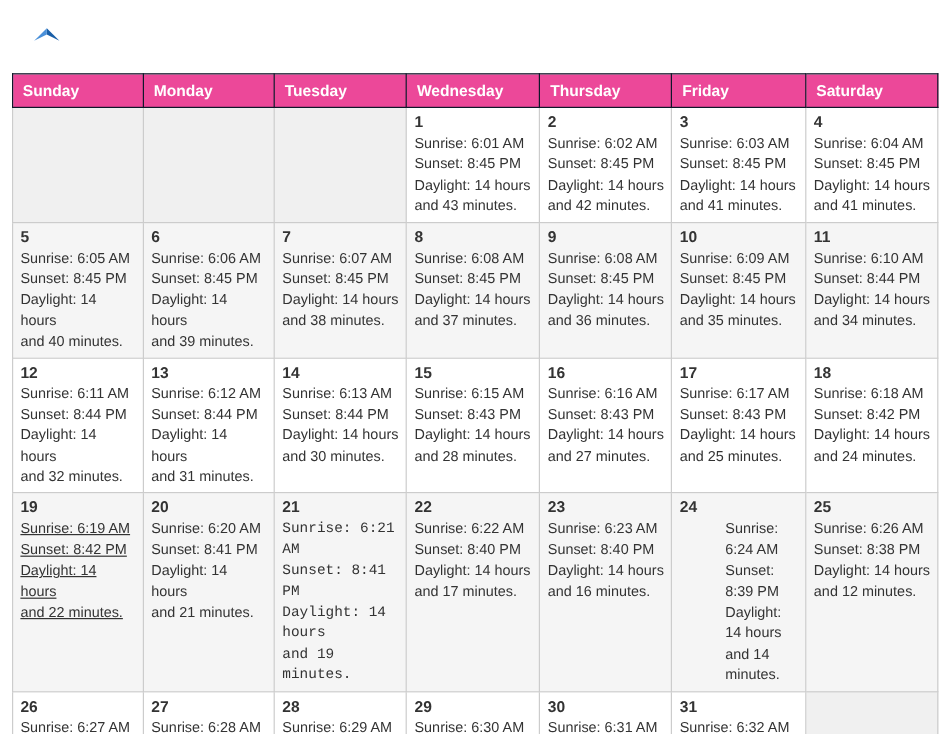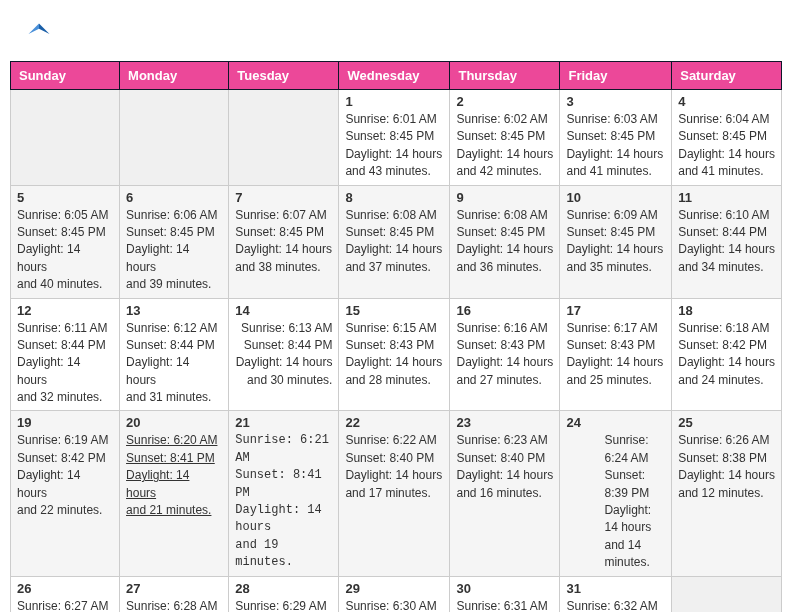--- a/index.html
+++ b/index.html
@@ -213,21 +213,21 @@
         </td>
         <td>
           <span class="day-num">13</span>
           <div class="day-info" style="white-space: pre-line;">Sunrise: 6:12 AM
 Sunset: 8:44 PM
 Daylight: 14 hours
 and 31 minutes.</div>
         </td>
         <td>
           <span class="day-num">14</span>
-          <div class="day-info" style="white-space: pre-line; text-align: right;">Sunrise: 6:13 AM
+          <div class="day-info" style="white-space: pre-line;">Sunrise: 6:13 AM
 Sunset: 8:44 PM
 Daylight: 14 hours
 and 30 minutes.</div>
         </td>
         <td>
           <span class="day-num">15</span>
           <div class="day-info" style="white-space: pre-line;">Sunrise: 6:15 AM
 Sunset: 8:43 PM
 Daylight: 14 hours
 and 28 minutes.</div>
@@ -250,28 +250,28 @@
           <span class="day-num">18</span>
           <div class="day-info" style="white-space: pre-line;">Sunrise: 6:18 AM
 Sunset: 8:42 PM
 Daylight: 14 hours
 and 24 minutes.</div>
         </td>
       </tr>
       <tr>
         <td>
           <span class="day-num">19</span>
-          <div class="day-info" style="white-space: pre-line;">Sunrise: 6:19 AM
+          <div class="day-info" style="white-space: pre-line; text-decoration: underline;">Sunrise: 6:19 AM
 Sunset: 8:42 PM
 Daylight: 14 hours
 and 22 minutes.</div>
         </td>
         <td>
           <span class="day-num">20</span>
-          <div class="day-info" style="white-space: pre-line; text-decoration: underline;">Sunrise: 6:20 AM
+          <div class="day-info" style="white-space: pre-line;">Sunrise: 6:20 AM
 Sunset: 8:41 PM
 Daylight: 14 hours
 and 21 minutes.</div>
         </td>
         <td>
           <span class="day-num">21</span>
           <div class="day-info" style="white-space: pre-line; font-family: Liberation Mono, monospace;">Sunrise: 6:21 AM
 Sunset: 8:41 PM
 Daylight: 14 hours
 and 19 minutes.</div>

